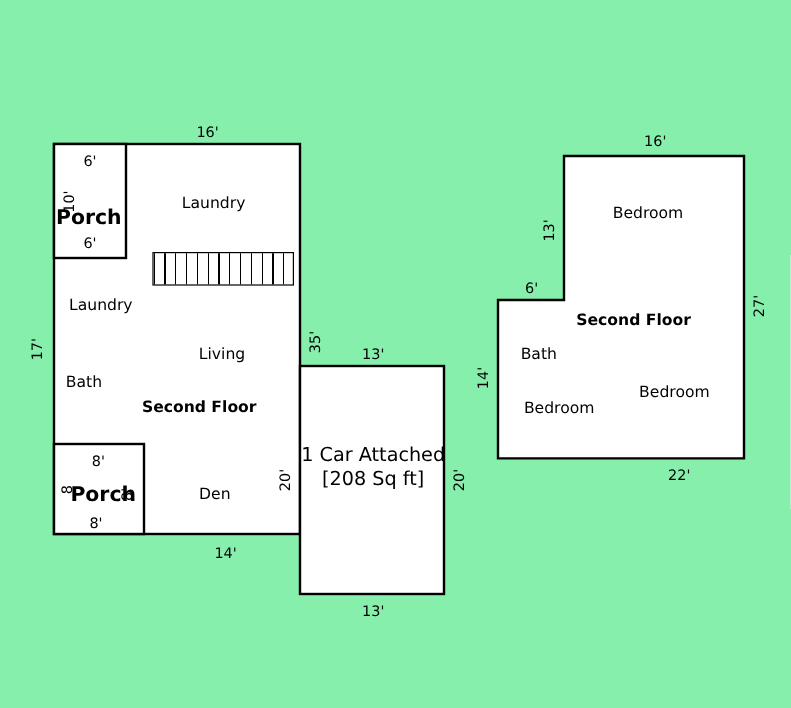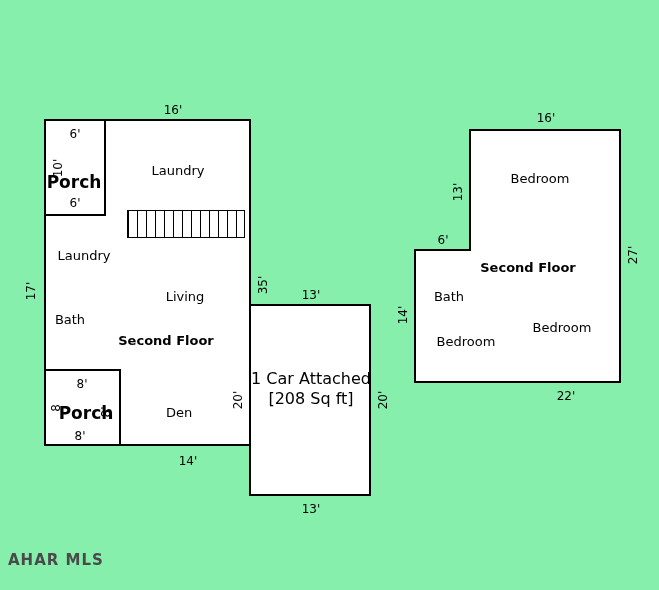--- a/index.html
+++ b/index.html
@@ -89,15 +89,14 @@
   <div class="lbl dim rot" style="left:458px; top:192px;">13'</div>
   <div class="lbl dim" style="left:443px; top:240px;">6'</div>
   <div class="lbl bold" style="left:528px; top:267px;">Second Floor</div>
   <div class="lbl dim rot" style="left:633px; top:255px;">27'</div>
   <div class="lbl" style="left:449px; top:296px;">Bath</div>
   <div class="lbl dim rot" style="left:403px; top:315px;">14'</div>
   <div class="lbl" style="left:466px; top:341px;">Bedroom</div>
   <div class="lbl" style="left:562px; top:327px;">Bedroom</div>
   <div class="lbl dim" style="left:518px; top:396px;margin-left:48px;">22'</div>
 
-  <div class="watermark">AHAR MLS</div>
 
 </div>
 
 </body></html>

